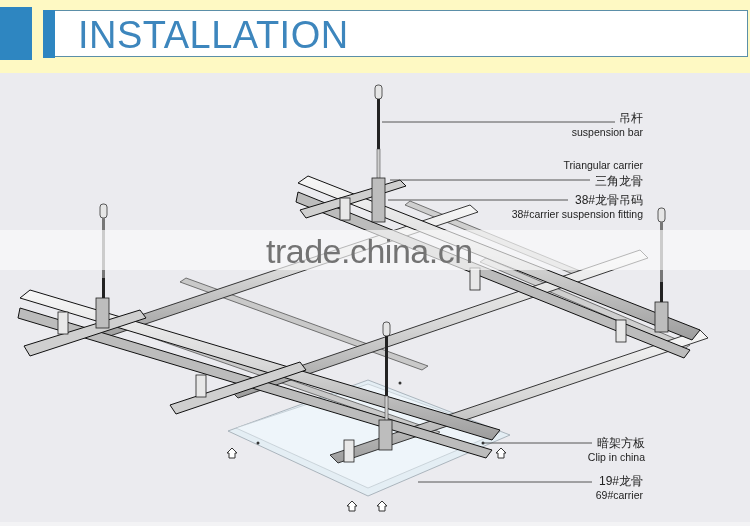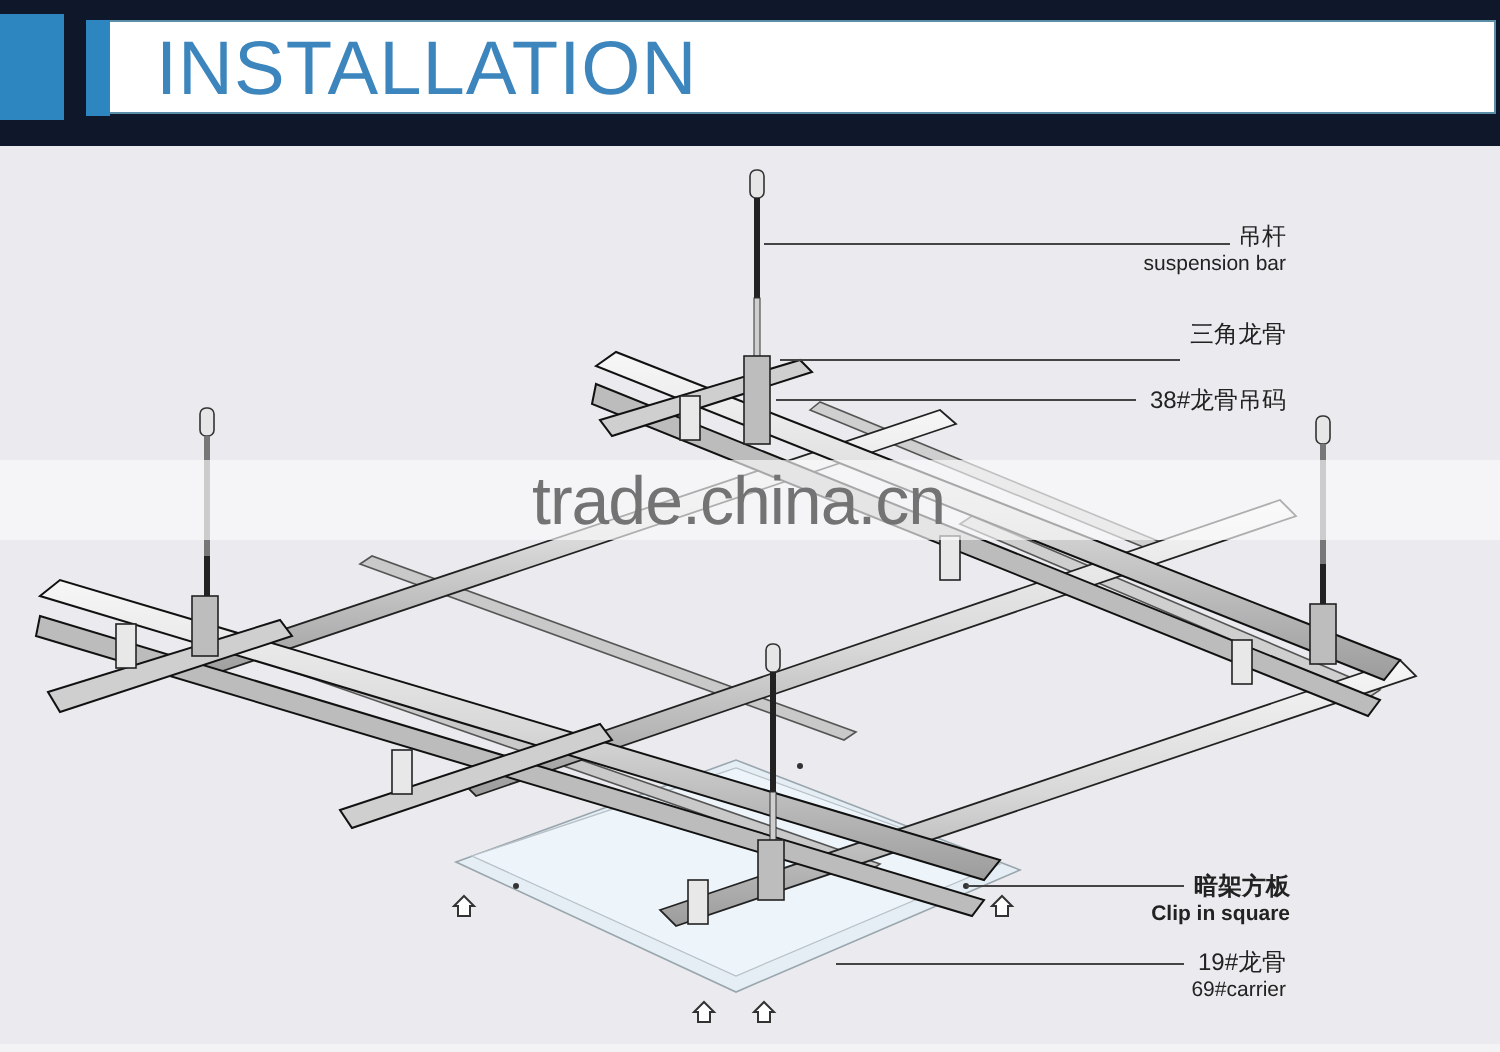--- a/index.html
+++ b/index.html
@@ -1,17 +1,17 @@
 <!DOCTYPE html>
 <html><head>
   <meta charset="utf-8">
   <style>
     html, body { margin: 0; padding: 0; }
     body { width: 750px; height: 526px; position: relative; overflow: hidden; background: #ffffff; font-family: "Liberation Sans", sans-serif; }
-    .header { position: absolute; left: 0; top: 0; width: 750px; height: 73px; background: #0f172a; }
+    .header { position: absolute; left: 0; top: 0; width: 750px; height: 73px; background: #fef9c3; }
     .header-block { position: absolute; left: 0; top: 7px; width: 32px; height: 53px; background: #2e86c1; }
     .header-bar { position: absolute; left: 43px; top: 10px; width: 12px; height: 48px; background: #2e86c1; }
     .header-box { position: absolute; left: 43px; top: 10px; width: 705px; height: 47px; border-top: 1px solid #5b8fa8; border-bottom: 1px solid #5b8fa8; border-right: 1px solid #5b8fa8; box-sizing: border-box; background: #ffffff; }
     .header-title { position: absolute; left: 78px; top: 14px; font-size: 38px; color: #3d86bd; letter-spacing: 0.5px; line-height: 42px; font-weight: normal; }
     .diagram { position: absolute; left: 0; top: 73px; width: 750px; height: 449px; background: #ebebef; }
     .bottom-strip { position: absolute; left: 0; top: 522px; width: 750px; height: 4px; background: #f3f3f5; }
     .watermark-band { position: absolute; left: 0; top: 230px; width: 750px; height: 40px; background: rgba(250,250,250,0.65); }
     .watermark { position: absolute; left: 266px; top: 232px; font-size: 34px; color: #737373; letter-spacing: -0.5px; line-height: 38px; }
     .label { position: absolute; text-align: right; color: #222; font-size: 10.5px; line-height: 14px; }
     .label .zh { font-size: 12px; }
@@ -120,30 +120,32 @@
     <line x1="418" y1="482" x2="592" y2="482"></line>
   </g>
 </svg>
 
 <div class="label" style="left:540px; top:111px; width:103px;">
   <div class="zh">吊杆</div>
   <div>suspension bar</div>
 </div>
 
 <div class="label" style="left:520px; top:158px; width:123px;">
+  <div>Triangular carrier</div>
   <div class="zh" style="margin-top:2px;">三角龙骨</div>
 </div>
 
 <div class="label" style="left:480px; top:193px; width:163px;text-align:right;">
   <div class="zh">38#龙骨吊码</div>
+  <div>38#carrier suspension fitting</div>
 </div>
 
-<div class="label" style="left:560px; top:436px; width:85px;font-weight:bold;">
+<div class="label" style="left:560px; top:436px; width:85px;">
   <div class="zh">暗架方板</div>
-  <div>Clip in square</div>
+  <div>Clip in china</div>
 </div>
 
 <div class="label" style="left:560px; top:474px; width:83px;">
   <div class="zh">19#龙骨</div>
   <div>69#carrier</div>
 </div>
 
 <div class="watermark-band"></div>
 <div class="watermark">trade.china.cn</div>
 <div class="bottom-strip"></div>

